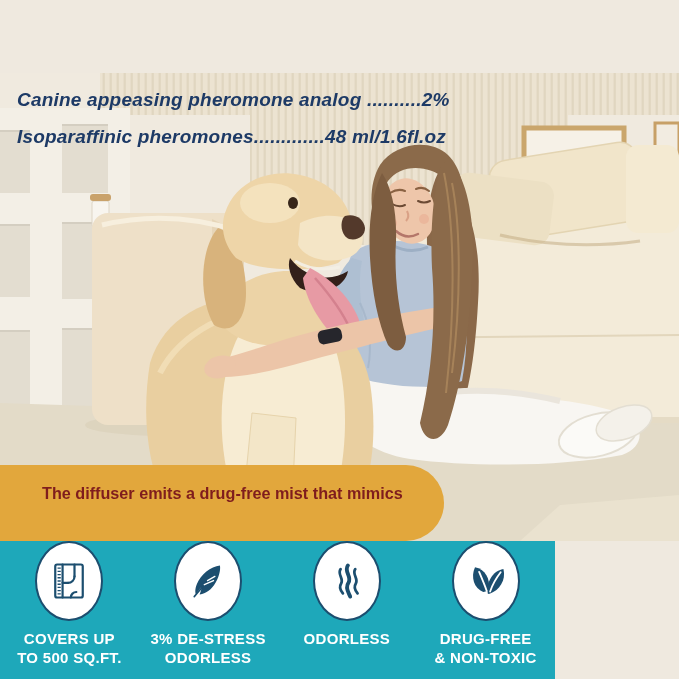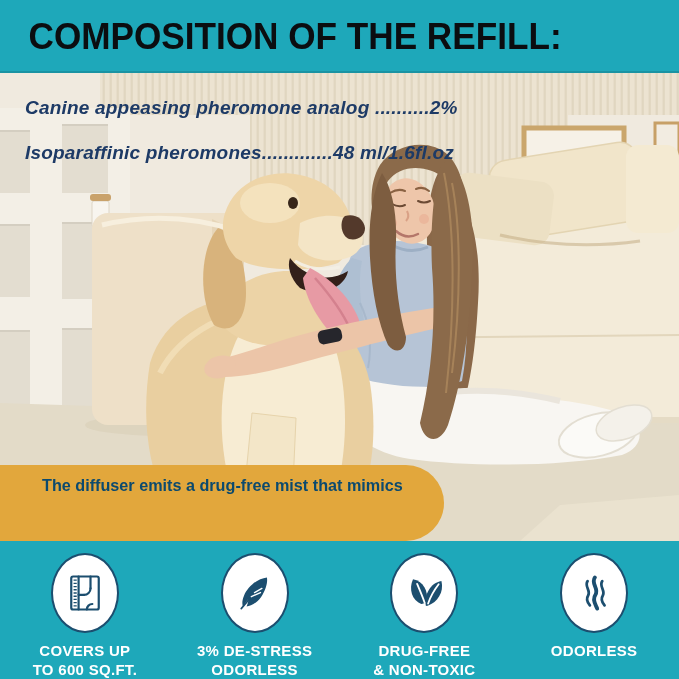--- a/index.html
+++ b/index.html
@@ -19,53 +19,50 @@
     white-space:nowrap;
   }
   
   .photo{position:absolute;left:0;top:73px;width:679px;height:468px;overflow:hidden;}
   .photo svg{position:absolute;left:0;top:0;}
   .comp-text{
     position:absolute;left:13px;top:6px;
     font-style:italic;font-weight:bold;font-size:19px;color:#1d3a66;
     line-height:33px;letter-spacing:.2px;
   }
-  .comp-text p{margin:12px;}
+  .comp-text p{margin:4px;}
   
   .banner{
     position:absolute;left:0;bottom:0;width:444px;height:76px;
     background:var(--gold);border-radius:0 52px 52px 0;
-    box-sizing:border-box;padding:9px 30px 0 42px;
-    color:#0c4a6e;font-size:16.2px;font-weight:600;line-height:1.37;
+    box-sizing:border-box;padding:17px 30px 0 42px;
+    color:#7f1d1d;font-size:16.2px;font-weight:600;line-height:1.37;
   }
   
   .features{
-    position:absolute;left:0;top:541px;width:679px;height:138px;
+    position:absolute;left:0;top:541px;width:555px;height:138px;
     background:var(--teal);display:grid;grid-template-columns:repeat(4,1fr);
-    align-items:start;justify-items:center;padding-top:12px;box-sizing:border-box;
+    align-items:start;justify-items:center;box-sizing:border-box;
   }
   .feature{display:flex;flex-direction:column;align-items:center;}
   .fcircle{
     width:64px;height:76px;border-radius:50%;background:#fff;
     border:2.5px solid var(--navy);display:flex;align-items:center;justify-content:center;
   }
   .flabel{
     margin-top:9px;text-align:center;color:#fff;font-weight:bold;
     font-size:15px;line-height:1.25;letter-spacing:.3px;white-space:nowrap;
   }
   :root{--teal:#1ea8ba;--navy:#1c4e6f;--gold:#e2a73c;}
 </style>
 </head>
 <body>
 
 <div class="stage">
 
-  <header class="top-band">
-    <h1>COMPOSITION OF THE REFILL:</h1>
-  </header>
 
   <div class="photo">
     <svg width="679" height="468" viewBox="0 0 679 468">
       <defs>
         <pattern id="curt" width="7" height="10" patternUnits="userSpaceOnUse">
           <rect width="7" height="10" fill="#ece3d1"></rect>
           <rect x="4.6" width="2.2" height="10" fill="#e0d6c0"></rect>
         </pattern>
       </defs>
 
@@ -200,63 +197,63 @@
             <line x1="30" y1="6" x2="30" y2="19"></line>
             <path d="M26 42 a6 6 0 0 1 6 -6"></path>
           </g>
           <g stroke="#1c4e6f" stroke-width="1.5">
             <path d="M11.5 10 h3.5 M11.5 13.5 h3.5 M11.5 17 h3.5 M11.5 20.5 h3.5 M11.5 24 h3.5 M11.5 27.5 h3.5 M11.5 31 h3.5 M11.5 34.5 h3.5 M11.5 38 h3.5"></path>
           </g>
         </svg>
       </div>
       <div class="flabel">
         <span>COVERS UP</span><br>
-        <span>TO 600 SQ.FT.</span>
+        <span>TO 500 SQ.FT.</span>
       </div>
     </div>
 
     <div class="feature">
       <div class="fcircle">
         <svg width="44" height="44" viewBox="0 0 48 48">
           <path d="M37 7 C27 8 16 17 12 27 C9.5 33 10 37 11 39 C12.5 36 14.5 33 17 30.5 C16.6 33.5 16 36 14.8 38.6 C19 38.2 26 35 30.5 28.5 C36 20.5 38 12 37 7 Z" fill="#1c4e6f"></path>
           <path d="M9 41 C16 33 24 23 33 12" stroke="#1c4e6f" stroke-width="1.8" fill="none" stroke-linecap="round"></path>
           <path d="M20 28 L30 23.5 M23.5 23.5 L31.5 19" stroke="#ffffff" stroke-width="1.5" stroke-linecap="round"></path>
         </svg>
       </div>
       <div class="flabel">
         <span>3% DE-STRESS</span><br>
         <span>ODORLESS</span>
-      </div>
-    </div>
-
-    <div class="feature">
-      <div class="fcircle">
-        <svg width="44" height="44" viewBox="0 0 48 48">
-          <path d="M21 36 C11 32 7 20 12 9 C23 11 29 22 27 33 C25 35 23 36 21 36 Z" fill="#1c4e6f"></path>
-          <path d="M26 38 C24 26 31 13 43 11 C46 23 39 34 28 38 C27.4 38.2 26.6 38.2 26 38 Z" fill="#1c4e6f"></path>
-          <path d="M16.5 14 C19.5 21 22.5 28 24.5 34" stroke="#ffffff" stroke-width="2" fill="none" stroke-linecap="round"></path>
-          <path d="M40 14.5 C35 21 31 28 28.5 35.5" stroke="#ffffff" stroke-width="2" fill="none" stroke-linecap="round"></path>
-        </svg>
-      </div>
-      <div class="flabel">
-        <span>DRUG-FREE</span><br>
-        <span>&amp; NON-TOXIC</span>
       </div>
     </div>
 
     <div class="feature">
       <div class="fcircle">
         <svg width="44" height="44" viewBox="0 0 48 48">
           <g stroke="#1c4e6f" fill="none" stroke-linecap="round">
             <path d="M17 11 C13 16.5 21 21.5 17.5 27 C14.5 31.5 17.5 35 19.5 37.5" stroke-width="3"></path>
             <path d="M25 7 C20 13.5 30 19.5 25.5 26 C21.5 31.5 26 37 27.5 41" stroke-width="4.2"></path>
             <path d="M33 11 C29 16.5 37 21.5 33.5 27 C30.5 31.5 33.5 35 35.5 37.5" stroke-width="3"></path>
           </g>
         </svg>
       </div>
       <div class="flabel">
         <span>ODORLESS</span><br>
         <span></span>
       </div>
     </div>
 
+    <div class="feature">
+      <div class="fcircle">
+        <svg width="44" height="44" viewBox="0 0 48 48">
+          <path d="M21 36 C11 32 7 20 12 9 C23 11 29 22 27 33 C25 35 23 36 21 36 Z" fill="#1c4e6f"></path>
+          <path d="M26 38 C24 26 31 13 43 11 C46 23 39 34 28 38 C27.4 38.2 26.6 38.2 26 38 Z" fill="#1c4e6f"></path>
+          <path d="M16.5 14 C19.5 21 22.5 28 24.5 34" stroke="#ffffff" stroke-width="2" fill="none" stroke-linecap="round"></path>
+          <path d="M40 14.5 C35 21 31 28 28.5 35.5" stroke="#ffffff" stroke-width="2" fill="none" stroke-linecap="round"></path>
+        </svg>
+      </div>
+      <div class="flabel">
+        <span>DRUG-FREE</span><br>
+        <span>&amp; NON-TOXIC</span>
+      </div>
+    </div>
+
   </footer>
 </div>
 
 </body></html>

